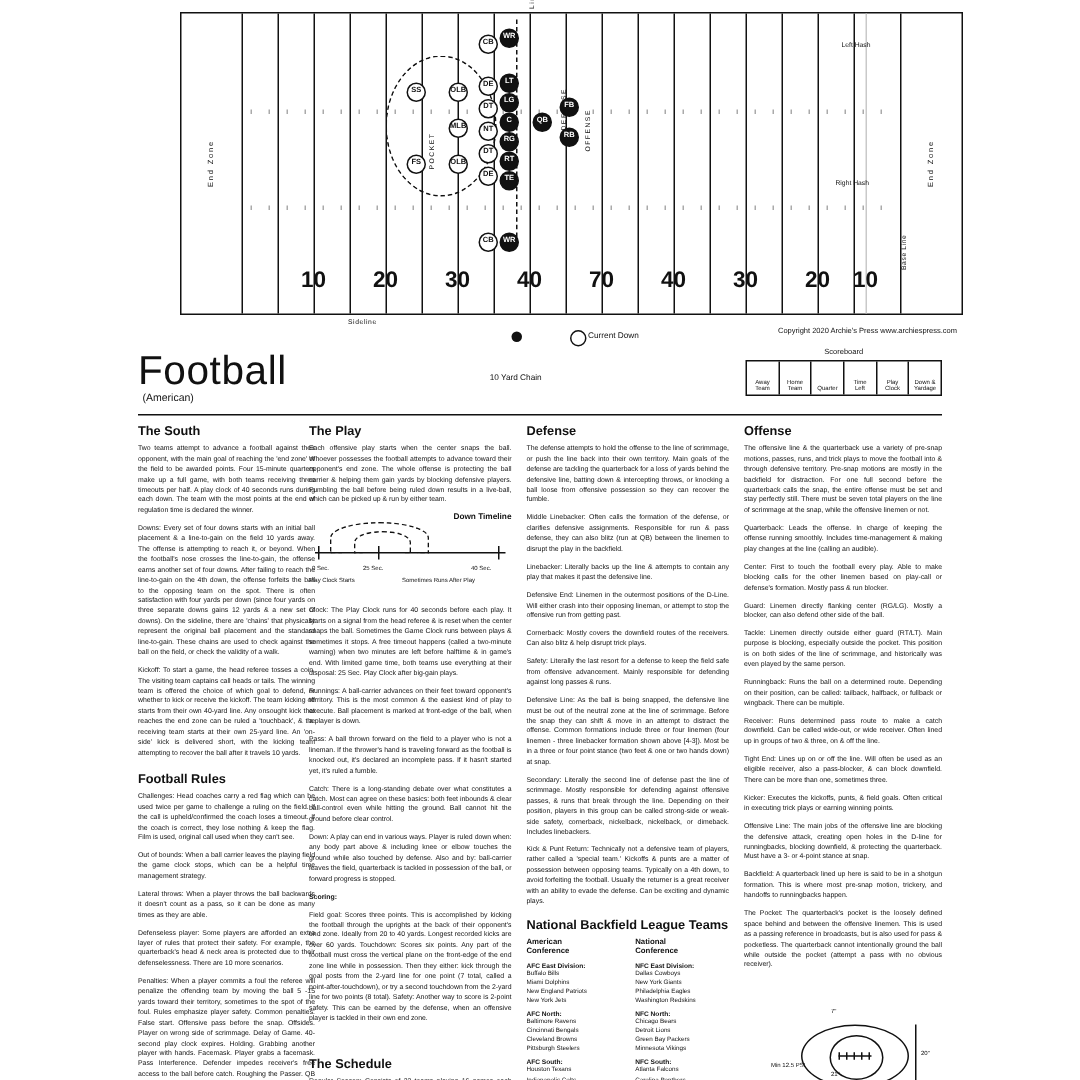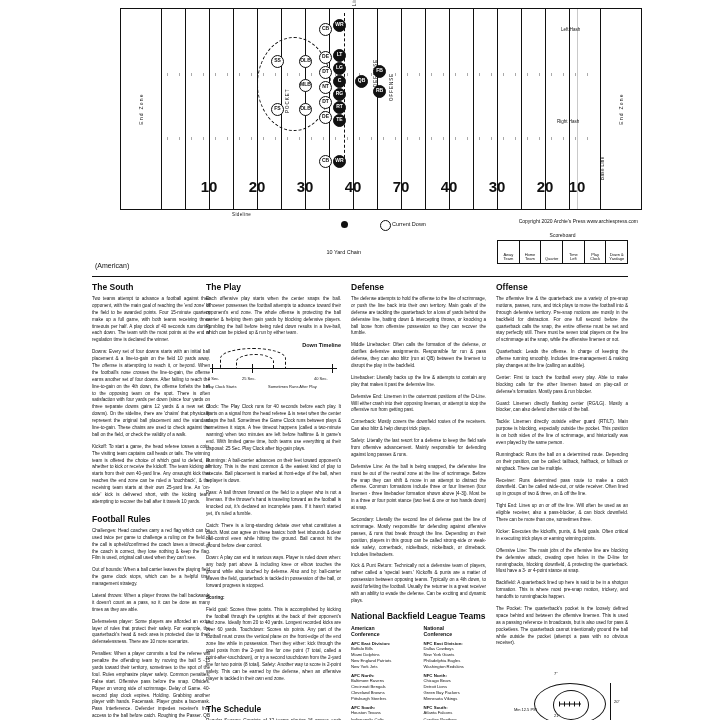--- a/index.html
+++ b/index.html
@@ -248,20 +248,21 @@
     <div class="sideline-lbl" style="left:600px;top:180px;transform:rotate(-90deg);transform-origin:left top;">Base Line</div>
 
     <div class="copyright">Copyright 2020 Archie's Press  www.archiespress.com</div>
 
     <div class="marker-dot" style="left:341px;top:221px;"></div>
     <div class="marker-ring" style="left:380px;top:220px;"></div>
     <div class="chain" style="left:341px;top:249px;transform:translateX(-42%)">10 Yard Chain</div>
     <div class="chain" style="left:392px;top:221px;">Current Down</div>
   </div>
 
+  <div class="title">Football</div>
   <div class="subtitle">(American)</div>
   <div class="rule-top"></div>
 
   <div class="scoreboard">
     <div class="sb-title">Scoreboard</div>
     <div class="sb-grid">
       <div class="sb-cell" style="white-space:pre-line">Away
 Team</div>
       <div class="sb-cell" style="white-space:pre-line">Home
 Team</div>

